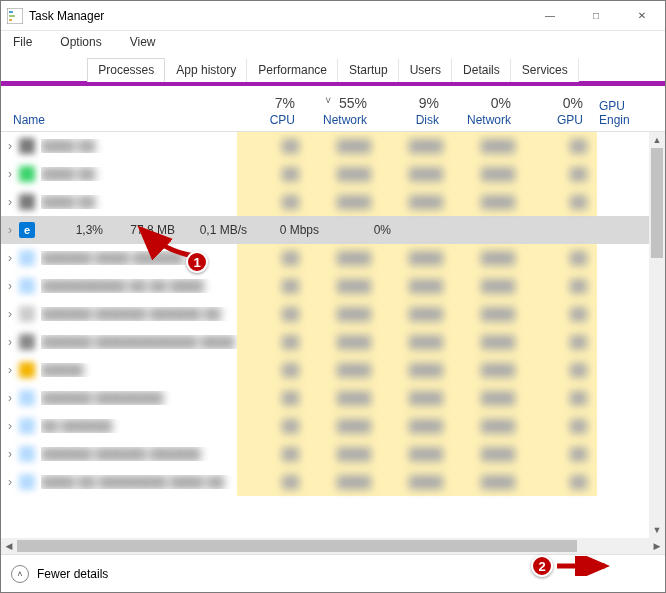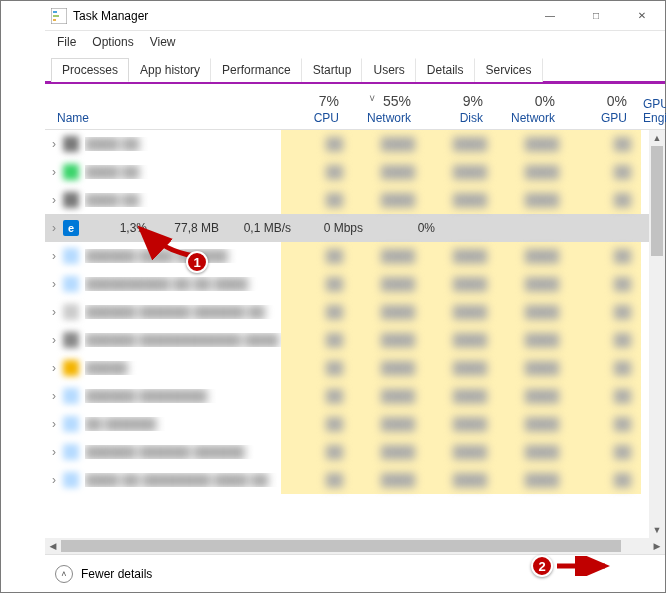--- a/index.html
+++ b/index.html
@@ -1,28 +1,28 @@
 <!DOCTYPE html>
 <html><head>
 <meta charset="utf-8">
 <style>
 * { box-sizing: border-box; margin: 0; padding: 0; font-family: "Segoe UI", Tahoma, sans-serif; }
 html, body { width: 666px; height: 593px; overflow: hidden; background:#fff; }
-.window { width: 666px; height: 593px; border: 1px solid #7a7a7a; background: #fff; display: flex; flex-direction: column; position: relative; padding-left: 44px; }
+.window { width: 666px; height: 593px; border: 1px solid #7a7a7a; background: #fff; display: flex; flex-direction: column; position: relative; }
 
 .titlebar { height: 30px; display: flex; align-items: center; padding: 0 0 0 6px; border-bottom: 1px solid #e5e5e5;}
 .titlebar .app-icon { width: 16px; height: 16px; margin-right: 6px; }
 .titlebar .title { font-size: 12px; color:#000; }
 .titlebar .spacer { flex:1; }
 .winbtn { width: 46px; height: 30px; display:flex; align-items:center; justify-content:center; color:#555; font-size:10px; font-family: "Segoe UI Symbol", sans-serif; }
 
-.menubar { height: 22px; display:flex; align-items:center; gap: 4px; padding: 0 6px; font-size:12px; color:#333; }
+.menubar { height: 22px; display:flex; align-items:center; gap: 16px; padding: 0 6px; font-size:12px; color:#333; }
 .menubar span { padding: 2px 6px; }
 
-.tabs { display:flex; border-bottom: 3px solid #a21caf; padding: 4px 6px 0 6px; font-size:12px; color:#333; }
+.tabs { display:flex; border-bottom: 5px solid #a21caf; padding: 4px 6px 0 6px; font-size:12px; color:#333;justify-content:center; }
 .tab { padding: 4px 10px; border: 1px solid transparent; border-bottom: none; position: relative; top: 1px; background:#fff;}
 .tab.active { border-color: #d9d9d9; border-bottom: 1px solid #fff; }
 .tab:not(.active) { border-right: 1px solid #e5e5e5; }
 
 .colhdr { display:flex; align-items:flex-end; height: 46px; border-bottom: 1px solid #e0e0e0; font-size:12px; color:#1a4f9c; }
 .col-name { flex: 0 0 232px; padding: 0 0 4px 12px; margin-top: 36px; }
 .colstat { flex: 0 0 72px; text-align: right; padding: 0 10px 4px 0; display:flex; flex-direction:column; align-items:flex-end; justify-content:flex-end; gap:2px;}
 .colstat .pct { font-size: 14px; color:#444; }
 .colstat.has-sort .pct::before { content:"˅"; font-size:10px; color:#666; margin-right:8px; vertical-align: top;}
 .col-gpueng { flex: 0 0 56px; padding: 0 0 4px 6px; align-self:flex-end; }

